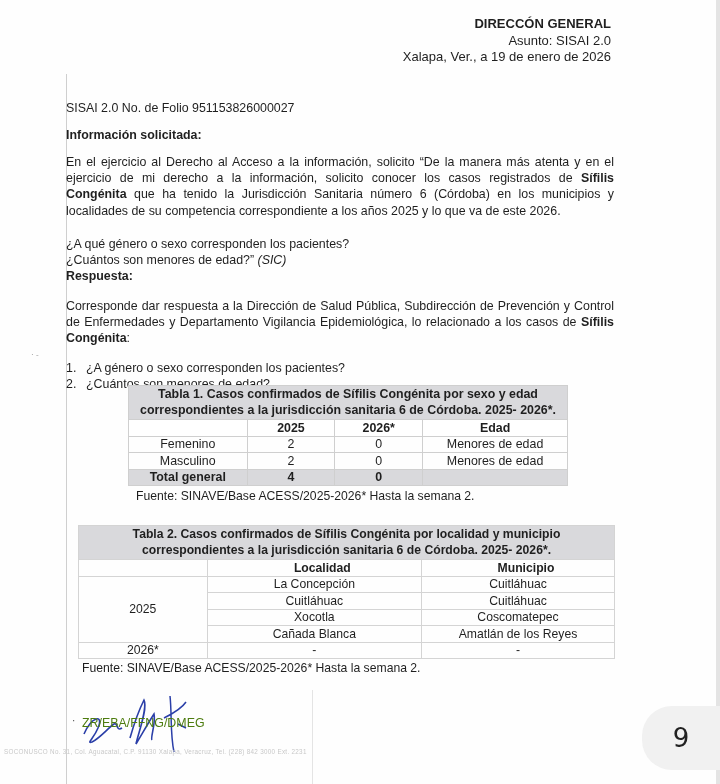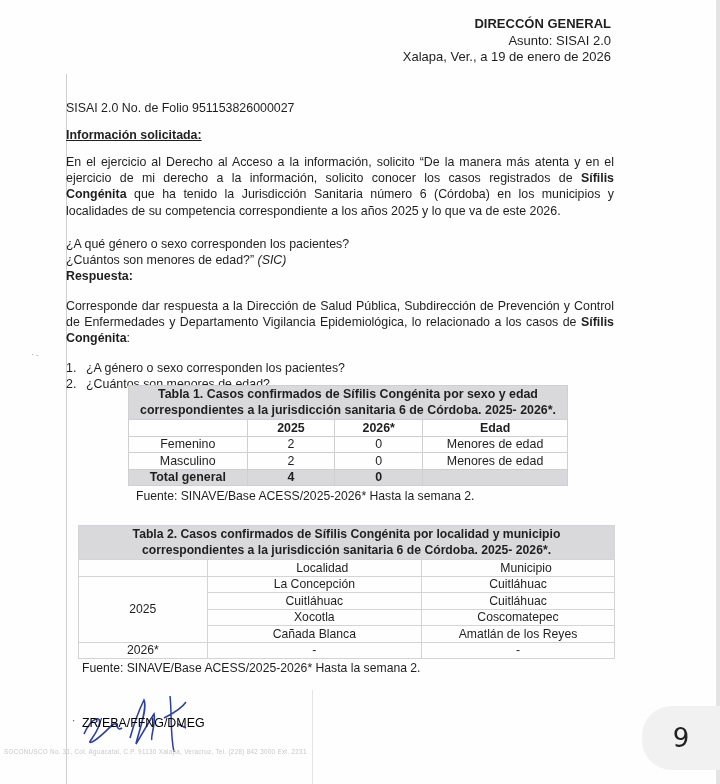--- a/index.html
+++ b/index.html
@@ -12,21 +12,21 @@
     .page { position: absolute; left: 0; top: 0; width: 716px; height: 784px; background: #fefefe; }
     .right-strip { position: absolute; right: 0; top: 0; width: 4px; height: 784px; background: #e4e4e4; }
     .fold-line { position: absolute; left: 66px; top: 74px; width: 1px; height: 710px; background: rgba(120,120,120,0.35); }
     .fold-line2 { position: absolute; left: 312px; top: 690px; width: 1px; height: 94px; background: rgba(150,150,150,0.25); }
 
     .header { position: absolute; right: 105px; top: 16px; text-align: right; font-size: 13px; line-height: 16.5px; }
     .header .dept { font-weight: bold; }
 
     .block { position: absolute; left: 66px; width: 548px; font-size: 12.4px; line-height: 16.2px; margin-top: 20px; }
     .folio { top: 80px; }
-    .sect-title { top: 107px; font-weight: bold; text-decoration: underline; }
+    .sect-title { top: 107px; font-weight: bold; }
     .para { text-align: justify; }
     .p1 { top: 134px; }
     .q-block { top: 216px; }
     .resp-title { top: 248px; font-weight: bold; }
     .p2 { top: 278px; }
     .list { top: 340px; }
     .list .li { display: flex; }
     .list .num { width: 20px; }
     .b { font-weight: bold; }
     .it { font-style: italic; }
@@ -38,25 +38,25 @@
     .t1 td, .t1 th { border: 1px solid #cfcfcf; padding: 0; height: 15.5px; text-align: center; font-weight: normal; }
     .t1 .cap { background: #d9d9dc; font-weight: bold; line-height: 15.5px; padding: 1px 4px; }
     .t1 .hdr th { font-weight: bold; background: #fff; }
     .t1 .tot td { background: #d9d9dc; font-weight: bold; }
     .src1 { position: absolute; left: 136px; top: 489px; font-size: 12.2px; }
 
     
     .t2 { position: absolute; left: 78px; top: 525px; width: 537px; border-collapse: collapse; font-size: 12.2px; }
     .t2 td, .t2 th { border: 1px solid #d4d4d4; padding: 0; height: 15.5px; text-align: center; font-weight: normal; }
     .t2 .cap { background: #d9d9dc; font-weight: bold; line-height: 15.5px; padding: 1px 4px; }
-    .t2 .hdr th { font-weight: normal; padding-left: 16px; }
+    .t2 .hdr th { font-weight: bold; padding-left: 16px; }
     .src2 { position: absolute; left: 82px; top: 661px; font-size: 12.2px; }
 
     
-    .initials { position: absolute; left: 82px; top: 716px; font-size: 12.4px; color: #000000; }
+    .initials { position: absolute; left: 82px; top: 716px; font-size: 12.4px; color: #4d7c0f; }
     .sig-bullet { position: absolute; left: 72px; top: 715px; font-size: 10px; color: #444; }
     .signature { position: absolute; left: 78px; top: 694px; width: 130px; height: 60px; }
 
     .footer-addr { position: absolute; left: 4px; top: 748px; font-size: 6.3px; color: #c8c8c8; letter-spacing: 0.3px; white-space: nowrap; }
 
     .page-badge {
       position: absolute; left: 642px; top: 706px; width: 78px; height: 64px;
       background: #f1f1f1; border-radius: 30px 0 0 30px;
       display: flex; align-items: center; justify-content: center;
       font-size: 26px; color: #222;

